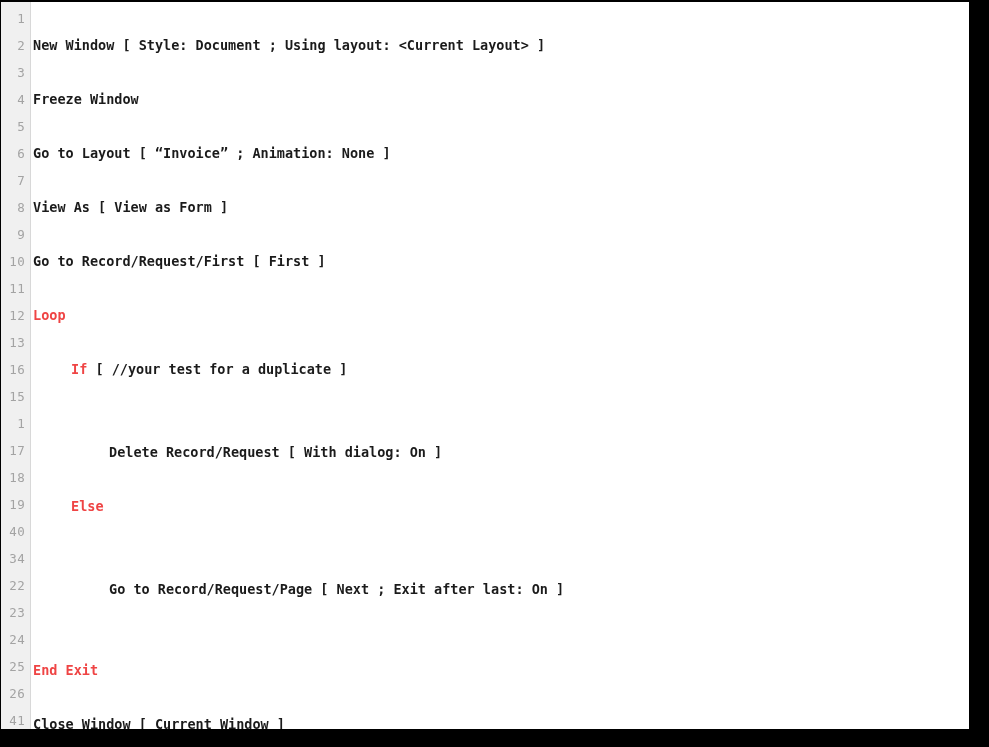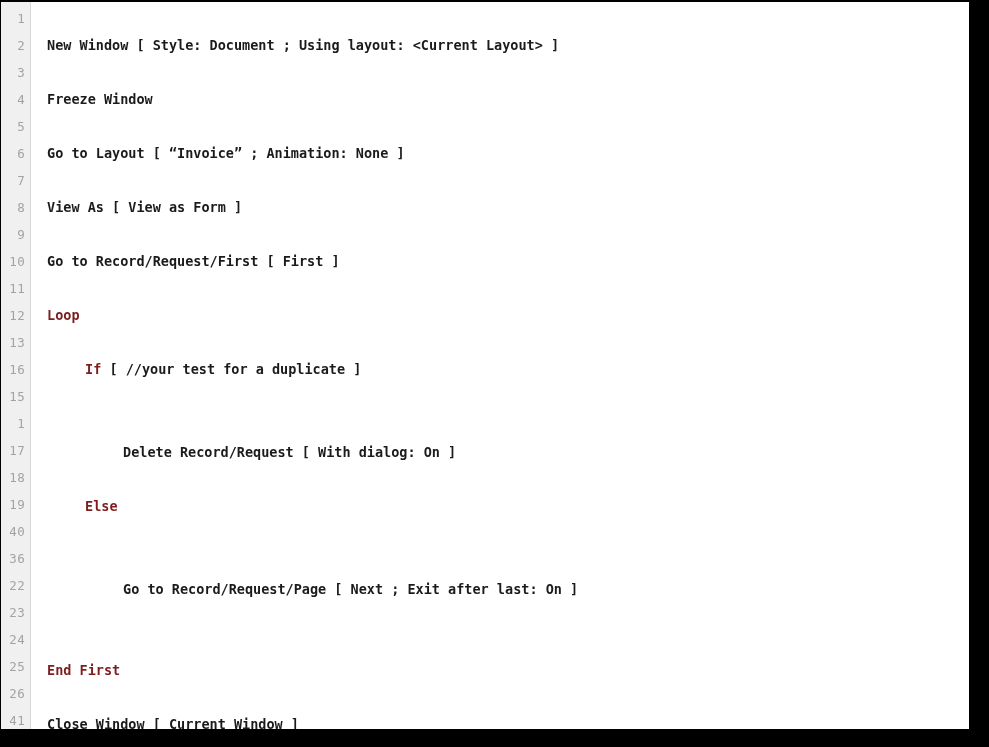--- a/index.html
+++ b/index.html
@@ -56,38 +56,38 @@
     color: #a3a3a3;
     letter-spacing: 0.3px;
     user-select: none;
   }
 
   
   #code {
     flex: 1 1 auto;
     background: #ffffff;
     padding-top: 3px;
-    padding-left: 16px;
+    padding-left: 2px;
     box-sizing: border-box;
     overflow: hidden;
   }
 
   .code-line {
     height: 27px;
     line-height: 27px;
     white-space: pre;
     font-family: "DejaVu Sans Mono", "Liberation Mono", monospace;
     font-size: 13.5px;
     color: #1b1b1b;
     font-weight: 700;
     letter-spacing: 0px;
   }
 
   .code-line .kw {
-    color: #7f1d1d;
+    color: #ef4444;
   }
 
   .code-line .txt {
     color: #1b1b1b;
   }
 
   .indent-0 { padding-left: 0px; }
   .indent-1 { padding-left: 38px; }
   .indent-2 { padding-left: 76px; margin-top: 29px; }
 </style>
@@ -110,21 +110,21 @@
         <div class="gutter-num">11</div>
         <div class="gutter-num">12</div>
         <div class="gutter-num">13</div>
         <div class="gutter-num">16</div>
         <div class="gutter-num">15</div>
         <div class="gutter-num">1</div>
         <div class="gutter-num">17</div>
         <div class="gutter-num">18</div>
         <div class="gutter-num">19</div>
         <div class="gutter-num">40</div>
-        <div class="gutter-num">36</div>
+        <div class="gutter-num">34</div>
         <div class="gutter-num">22</div>
         <div class="gutter-num">23</div>
         <div class="gutter-num">24</div>
         <div class="gutter-num">25</div>
         <div class="gutter-num">26</div>
         <div class="gutter-num">41</div>
       </div>
     <div id="code">
         <div class="code-line indent-0"></div>
         <div class="code-line indent-0"><span class="txt">New Window [ Style: Document ; Using layout: &lt;Current Layout&gt; ]</span></div>
@@ -141,19 +141,19 @@
         <div class="code-line indent-0"></div>
         <div class="code-line indent-1"><span class="kw">If</span><span class="txt"> [ //your test for a duplicate ]</span></div>
         <div class="code-line indent-0"></div>
         <div class="code-line indent-2"><span class="txt">Delete Record/Request [ With dialog: On ]</span></div>
         <div class="code-line indent-0"></div>
         <div class="code-line indent-1"><span class="kw">Else</span></div>
         <div class="code-line indent-0"></div>
         <div class="code-line indent-2"><span class="txt">Go to Record/Request/Page [ Next ; Exit after last: On ]</span></div>
         <div class="code-line indent-0"></div>
         <div class="code-line indent-0"></div>
-        <div class="code-line indent-0"><span class="kw">End First</span></div>
+        <div class="code-line indent-0"><span class="kw">End Exit</span></div>
         <div class="code-line indent-0"></div>
         <div class="code-line indent-0"><span class="txt">Close Window [ Current Window ]</span></div>
         <div class="code-line indent-0"></div>
       </div>
   </div>
 </div>
 
 </body></html>

